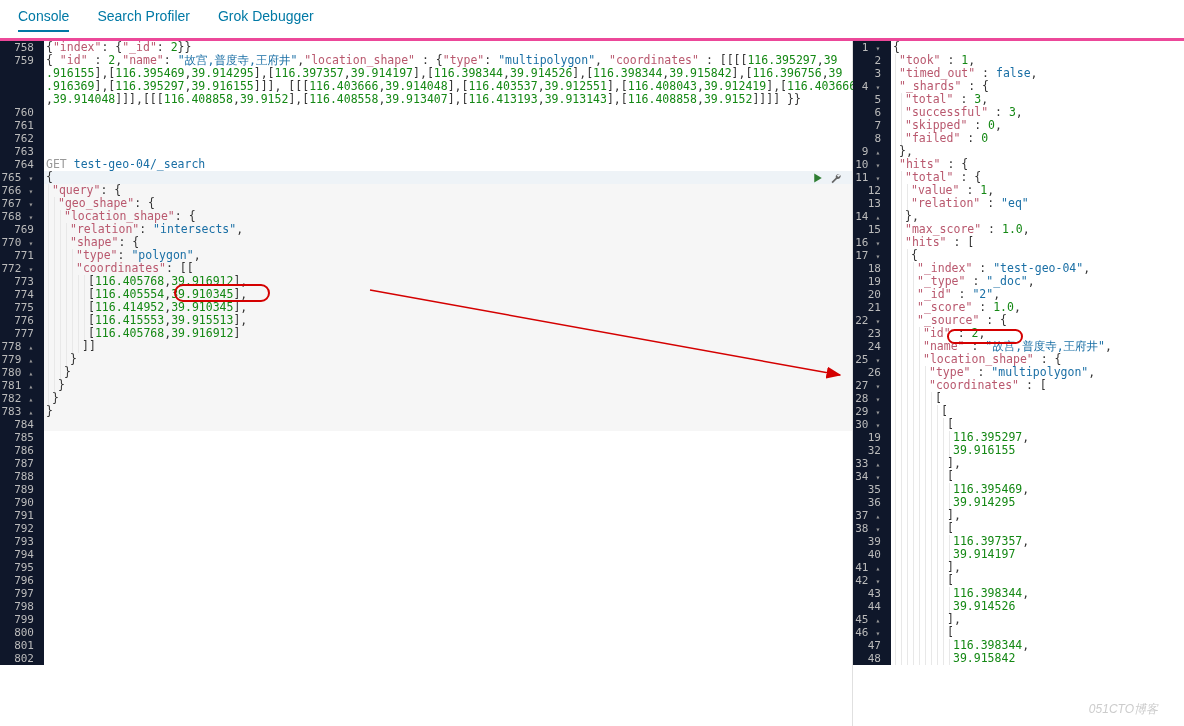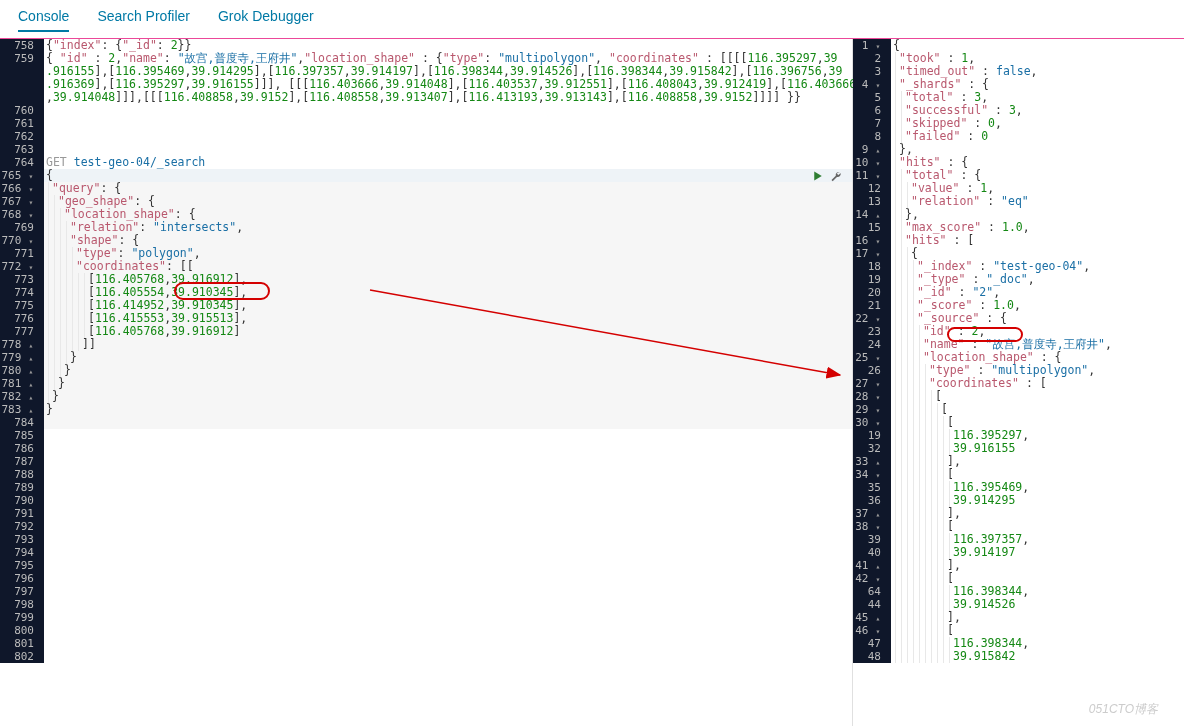--- a/index.html
+++ b/index.html
@@ -1,17 +1,17 @@
 <!DOCTYPE html>
 <html><head>
 <meta charset="utf-8">
 <style>
 * { margin:0; padding:0; box-sizing:border-box; }
 body { font-family: Consolas, Monaco, monospace; font-size:12px; color:#333; background:#fff; width:1184px; height:726px; overflow:hidden; position:relative; }
-.tabs { display:flex; gap:28px; padding:8px 18px 6px; border-bottom:1px solid #ec4899; font-family: -apple-system, Helvetica, Arial, sans-serif; font-size:14px;}
+.tabs { display:flex; gap:28px; padding:8px 18px 6px; border-bottom:3px solid #ec4899; font-family: -apple-system, Helvetica, Arial, sans-serif; font-size:14px;}
 .tab { color:#0079a5; cursor:pointer; padding-bottom:6px; }
 .tab.active { border-bottom:2px solid #0079a5; font-weight:500;}
 .panes { display:flex; height:calc(100% - 34px); }
 .request { width:853px; position:relative; border-right:1px solid #e0e0e0;}
 .response { flex:1; position:relative;}
 .gutter { position:absolute; left:0; top:0; width:44px; text-align:right; color:#bbb; padding-right:4px; line-height:13px; font-size:11px; background:#0f172a; z-index:2;}
 .gutter .ln { height:13px; padding-right:6px;}
 .fold { display:inline-block; width:6px; text-align:center; color:#999; font-size:8px; vertical-align:middle;}
 .code { position:absolute; left:46px; top:0; right:0; line-height:13px; font-size:11.5px; white-space:pre; }
 .code .row { height:13px; }
@@ -142,21 +142,21 @@
         <div class="ln">33 <span class="fold">▴</span></div>
         <div class="ln">34 <span class="fold">▾</span></div>
         <div class="ln">35</div>
         <div class="ln">36</div>
         <div class="ln">37 <span class="fold">▴</span></div>
         <div class="ln">38 <span class="fold">▾</span></div>
         <div class="ln">39</div>
         <div class="ln">40</div>
         <div class="ln">41 <span class="fold">▴</span></div>
         <div class="ln">42 <span class="fold">▾</span></div>
-        <div class="ln">64</div>
+        <div class="ln">43</div>
         <div class="ln">44</div>
         <div class="ln">45 <span class="fold">▴</span></div>
         <div class="ln">46 <span class="fold">▾</span></div>
         <div class="ln">47</div>
         <div class="ln">48</div>
       </div>
     <div class="code" id="res-code"><div class="row">{</div><div class="row"><span class="guide"></span><span class="str">"took"</span> : <span class="num">1</span>,</div><div class="row"><span class="guide"></span><span class="str">"timed_out"</span> : <span class="bool">false</span>,</div><div class="row"><span class="guide"></span><span class="str">"_shards"</span> : {</div><div class="row"><span class="guide"></span><span class="guide"></span><span class="str">"total"</span> : <span class="num">3</span>,</div><div class="row"><span class="guide"></span><span class="guide"></span><span class="str">"successful"</span> : <span class="num">3</span>,</div><div class="row"><span class="guide"></span><span class="guide"></span><span class="str">"skipped"</span> : <span class="num">0</span>,</div><div class="row"><span class="guide"></span><span class="guide"></span><span class="str">"failed"</span> : <span class="num">0</span></div><div class="row"><span class="guide"></span>},</div><div class="row"><span class="guide"></span><span class="str">"hits"</span> : {</div><div class="row"><span class="guide"></span><span class="guide"></span><span class="str">"total"</span> : {</div><div class="row"><span class="guide"></span><span class="guide"></span><span class="guide"></span><span class="str">"value"</span> : <span class="num">1</span>,</div><div class="row"><span class="guide"></span><span class="guide"></span><span class="guide"></span><span class="str">"relation"</span> : <span class="kw">"eq"</span></div><div class="row"><span class="guide"></span><span class="guide"></span>},</div><div class="row"><span class="guide"></span><span class="guide"></span><span class="str">"max_score"</span> : <span class="num">1.0</span>,</div><div class="row"><span class="guide"></span><span class="guide"></span><span class="str">"hits"</span> : [</div><div class="row"><span class="guide"></span><span class="guide"></span><span class="guide"></span>{</div><div class="row"><span class="guide"></span><span class="guide"></span><span class="guide"></span><span class="guide"></span><span class="str">"_index"</span> : <span class="kw">"test-geo-04"</span>,</div><div class="row"><span class="guide"></span><span class="guide"></span><span class="guide"></span><span class="guide"></span><span class="str">"_type"</span> : <span class="kw">"_doc"</span>,</div><div class="row"><span class="guide"></span><span class="guide"></span><span class="guide"></span><span class="guide"></span><span class="str">"_id"</span> : <span class="kw">"2"</span>,</div><div class="row"><span class="guide"></span><span class="guide"></span><span class="guide"></span><span class="guide"></span><span class="str">"_score"</span> : <span class="num">1.0</span>,</div><div class="row"><span class="guide"></span><span class="guide"></span><span class="guide"></span><span class="guide"></span><span class="str">"_source"</span> : {</div><div class="row"><span class="guide"></span><span class="guide"></span><span class="guide"></span><span class="guide"></span><span class="guide"></span><span class="str">"id"</span> : <span class="num">2</span>,</div><div class="row"><span class="guide"></span><span class="guide"></span><span class="guide"></span><span class="guide"></span><span class="guide"></span><span class="str">"name"</span> : <span class="kw">"故宫,普度寺,王府井"</span>,</div><div class="row"><span class="guide"></span><span class="guide"></span><span class="guide"></span><span class="guide"></span><span class="guide"></span><span class="str">"location_shape"</span> : {</div><div class="row"><span class="guide"></span><span class="guide"></span><span class="guide"></span><span class="guide"></span><span class="guide"></span><span class="guide"></span><span class="str">"type"</span> : <span class="kw">"multipolygon"</span>,</div><div class="row"><span class="guide"></span><span class="guide"></span><span class="guide"></span><span class="guide"></span><span class="guide"></span><span class="guide"></span><span class="str">"coordinates"</span> : [</div><div class="row"><span class="guide"></span><span class="guide"></span><span class="guide"></span><span class="guide"></span><span class="guide"></span><span class="guide"></span><span class="guide"></span>[</div><div class="row"><span class="guide"></span><span class="guide"></span><span class="guide"></span><span class="guide"></span><span class="guide"></span><span class="guide"></span><span class="guide"></span><span class="guide"></span>[</div><div class="row"><span class="guide"></span><span class="guide"></span><span class="guide"></span><span class="guide"></span><span class="guide"></span><span class="guide"></span><span class="guide"></span><span class="guide"></span><span class="guide"></span>[</div><div class="row"><span class="guide"></span><span class="guide"></span><span class="guide"></span><span class="guide"></span><span class="guide"></span><span class="guide"></span><span class="guide"></span><span class="guide"></span><span class="guide"></span><span class="guide"></span><span class="num">116.395297</span>,</div><div class="row"><span class="guide"></span><span class="guide"></span><span class="guide"></span><span class="guide"></span><span class="guide"></span><span class="guide"></span><span class="guide"></span><span class="guide"></span><span class="guide"></span><span class="guide"></span><span class="num">39.916155</span></div><div class="row"><span class="guide"></span><span class="guide"></span><span class="guide"></span><span class="guide"></span><span class="guide"></span><span class="guide"></span><span class="guide"></span><span class="guide"></span><span class="guide"></span>],</div><div class="row"><span class="guide"></span><span class="guide"></span><span class="guide"></span><span class="guide"></span><span class="guide"></span><span class="guide"></span><span class="guide"></span><span class="guide"></span><span class="guide"></span>[</div><div class="row"><span class="guide"></span><span class="guide"></span><span class="guide"></span><span class="guide"></span><span class="guide"></span><span class="guide"></span><span class="guide"></span><span class="guide"></span><span class="guide"></span><span class="guide"></span><span class="num">116.395469</span>,</div><div class="row"><span class="guide"></span><span class="guide"></span><span class="guide"></span><span class="guide"></span><span class="guide"></span><span class="guide"></span><span class="guide"></span><span class="guide"></span><span class="guide"></span><span class="guide"></span><span class="num">39.914295</span></div><div class="row"><span class="guide"></span><span class="guide"></span><span class="guide"></span><span class="guide"></span><span class="guide"></span><span class="guide"></span><span class="guide"></span><span class="guide"></span><span class="guide"></span>],</div><div class="row"><span class="guide"></span><span class="guide"></span><span class="guide"></span><span class="guide"></span><span class="guide"></span><span class="guide"></span><span class="guide"></span><span class="guide"></span><span class="guide"></span>[</div><div class="row"><span class="guide"></span><span class="guide"></span><span class="guide"></span><span class="guide"></span><span class="guide"></span><span class="guide"></span><span class="guide"></span><span class="guide"></span><span class="guide"></span><span class="guide"></span><span class="num">116.397357</span>,</div><div class="row"><span class="guide"></span><span class="guide"></span><span class="guide"></span><span class="guide"></span><span class="guide"></span><span class="guide"></span><span class="guide"></span><span class="guide"></span><span class="guide"></span><span class="guide"></span><span class="num">39.914197</span></div><div class="row"><span class="guide"></span><span class="guide"></span><span class="guide"></span><span class="guide"></span><span class="guide"></span><span class="guide"></span><span class="guide"></span><span class="guide"></span><span class="guide"></span>],</div><div class="row"><span class="guide"></span><span class="guide"></span><span class="guide"></span><span class="guide"></span><span class="guide"></span><span class="guide"></span><span class="guide"></span><span class="guide"></span><span class="guide"></span>[</div><div class="row"><span class="guide"></span><span class="guide"></span><span class="guide"></span><span class="guide"></span><span class="guide"></span><span class="guide"></span><span class="guide"></span><span class="guide"></span><span class="guide"></span><span class="guide"></span><span class="num">116.398344</span>,</div><div class="row"><span class="guide"></span><span class="guide"></span><span class="guide"></span><span class="guide"></span><span class="guide"></span><span class="guide"></span><span class="guide"></span><span class="guide"></span><span class="guide"></span><span class="guide"></span><span class="num">39.914526</span></div><div class="row"><span class="guide"></span><span class="guide"></span><span class="guide"></span><span class="guide"></span><span class="guide"></span><span class="guide"></span><span class="guide"></span><span class="guide"></span><span class="guide"></span>],</div><div class="row"><span class="guide"></span><span class="guide"></span><span class="guide"></span><span class="guide"></span><span class="guide"></span><span class="guide"></span><span class="guide"></span><span class="guide"></span><span class="guide"></span>[</div><div class="row"><span class="guide"></span><span class="guide"></span><span class="guide"></span><span class="guide"></span><span class="guide"></span><span class="guide"></span><span class="guide"></span><span class="guide"></span><span class="guide"></span><span class="guide"></span><span class="num">116.398344</span>,</div><div class="row"><span class="guide"></span><span class="guide"></span><span class="guide"></span><span class="guide"></span><span class="guide"></span><span class="guide"></span><span class="guide"></span><span class="guide"></span><span class="guide"></span><span class="guide"></span><span class="num">39.915842</span></div></div>
     <div class="circle" style="left:94px; top:288px; width:76px; height:15px; border-radius:11px;"></div>
   </div>
 </div>

